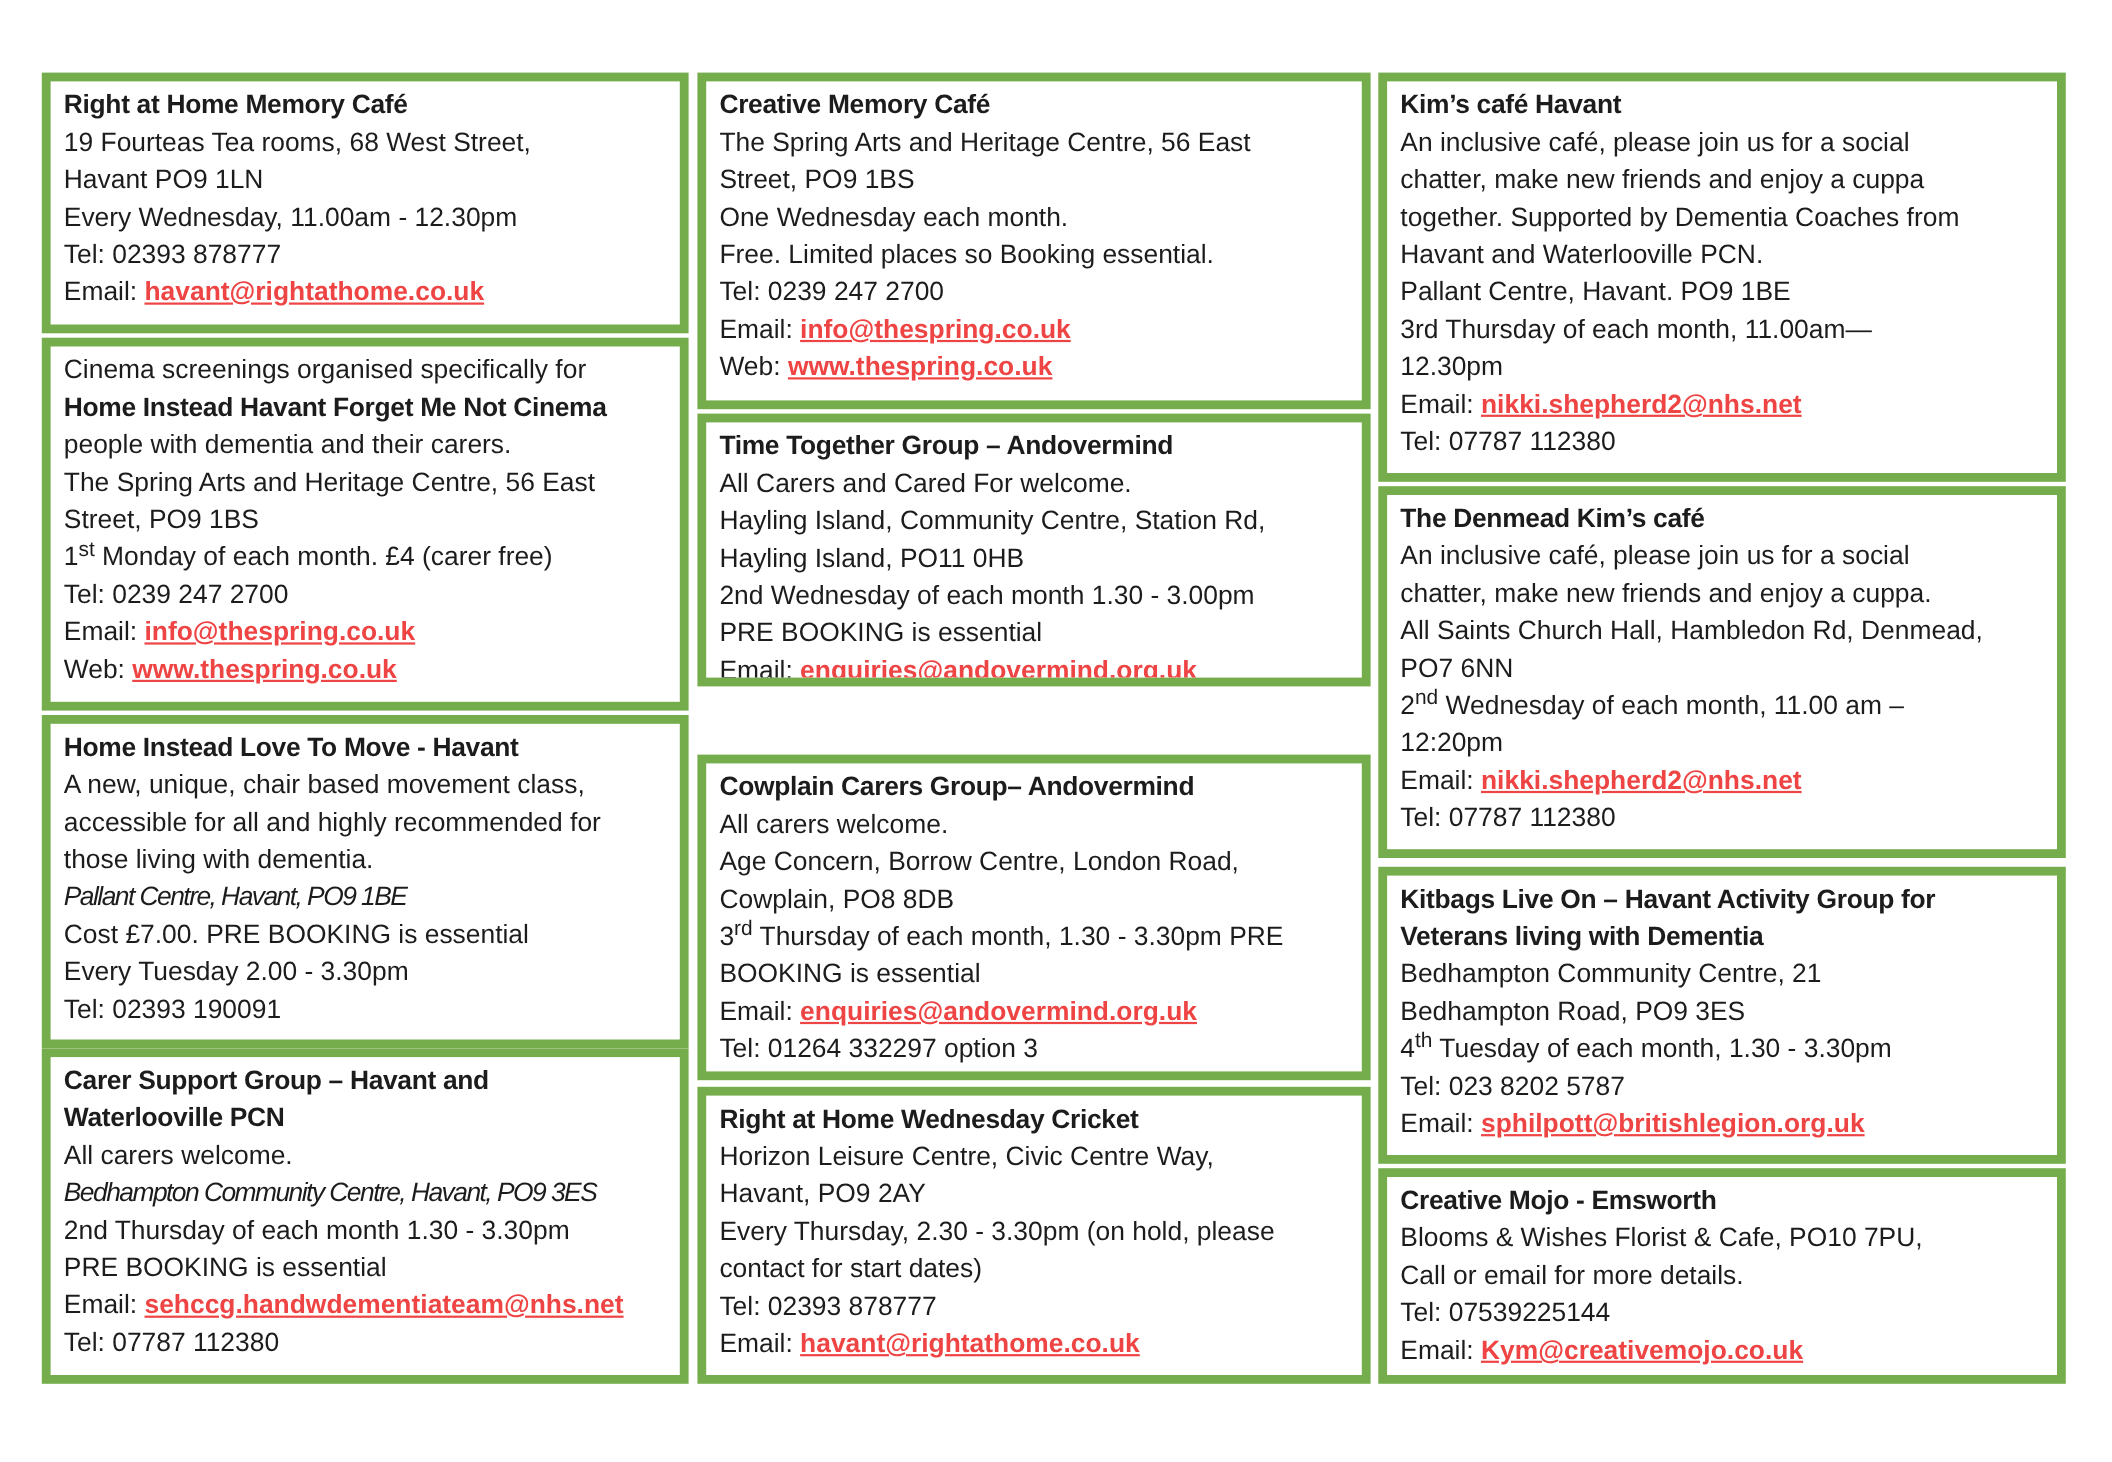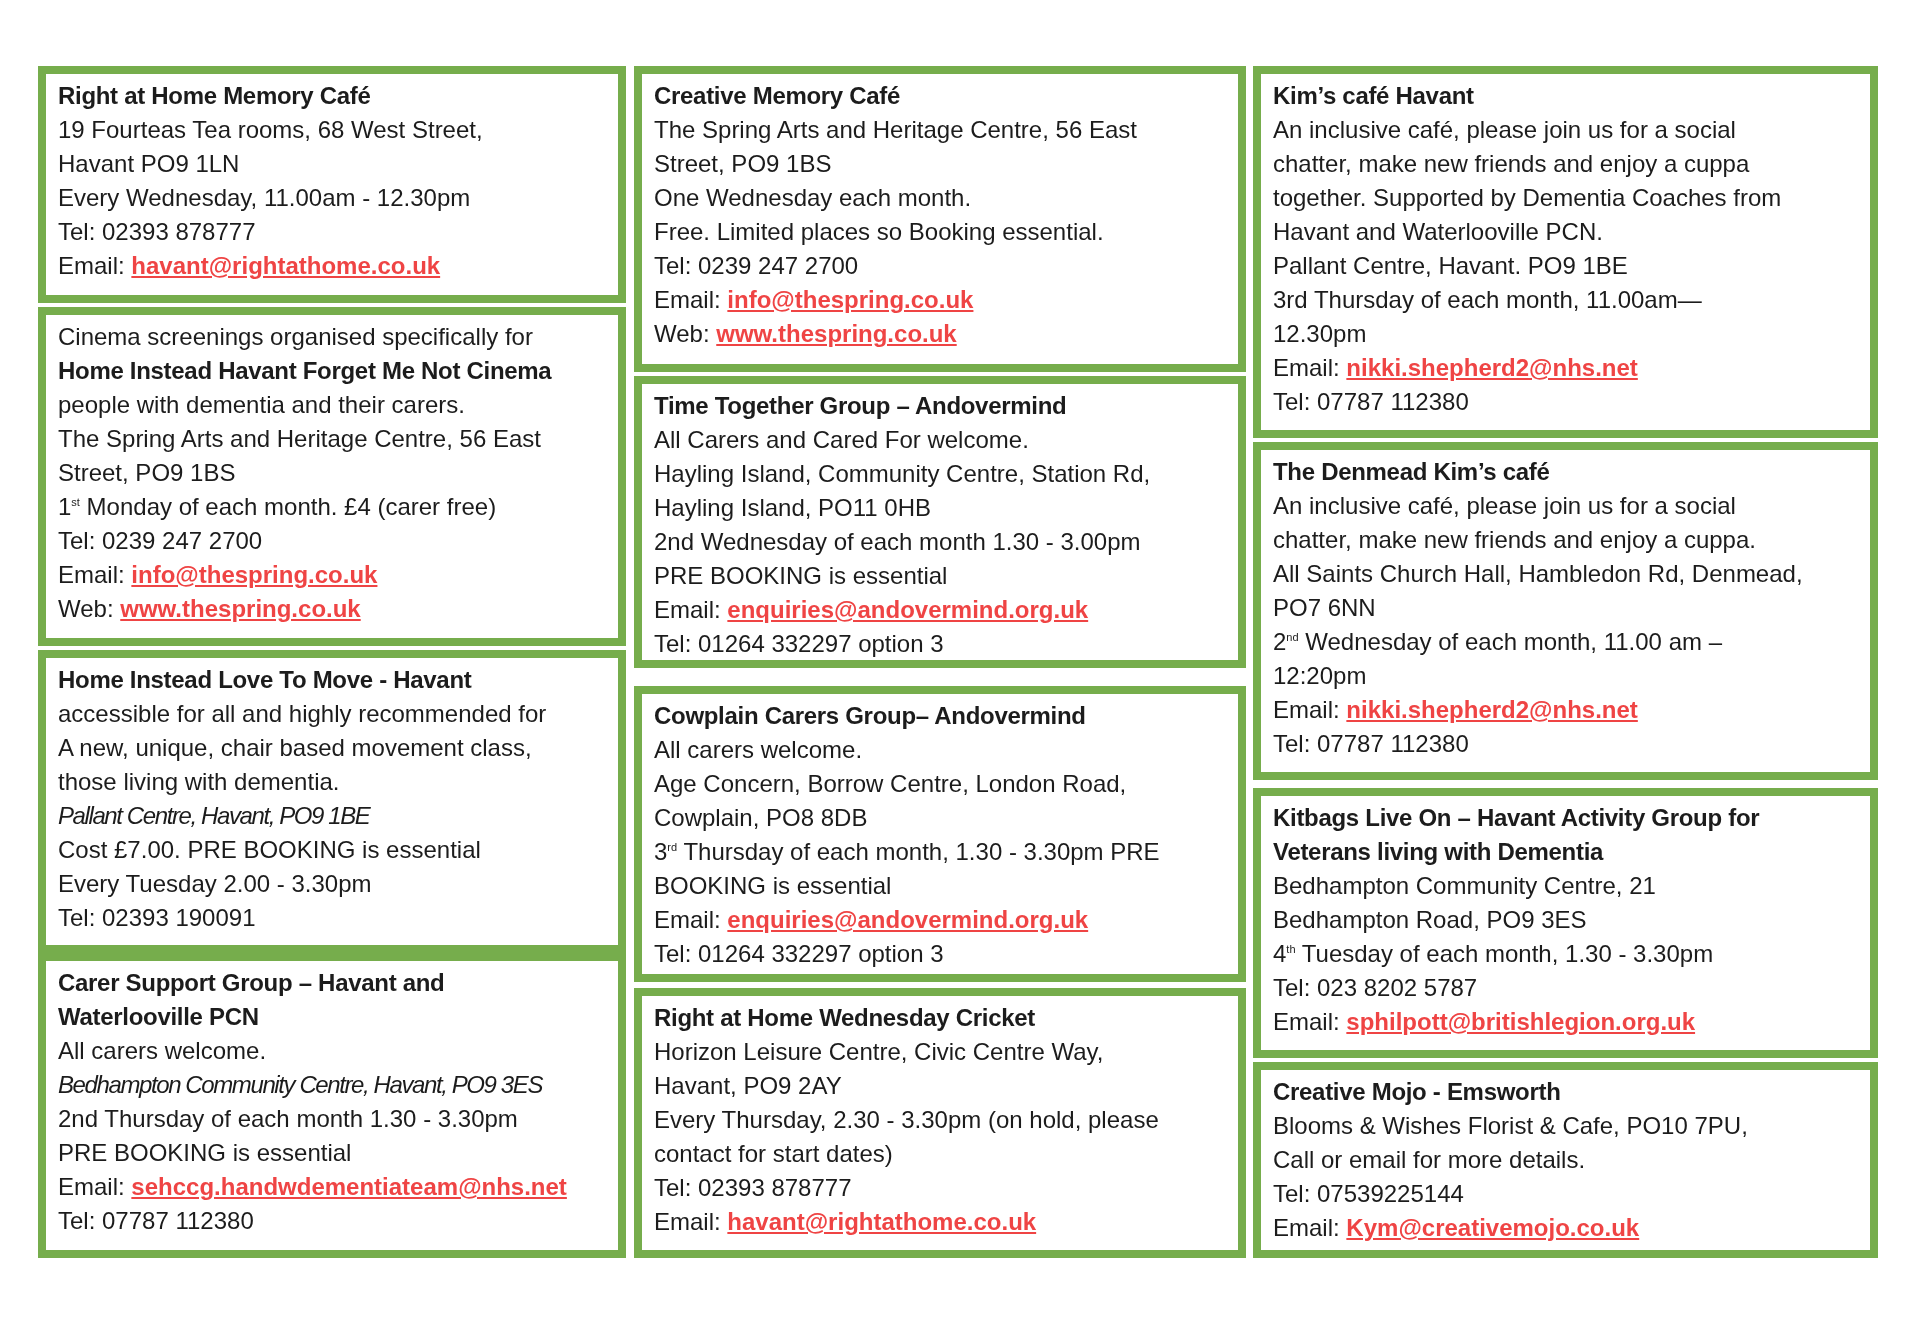--- a/index.html
+++ b/index.html
@@ -21,29 +21,29 @@
   .line {
     white-space:nowrap;
     line-height:34px;
     font-size:24px;
     color:#1c1c1c;
   }
   .seg-title { font-weight:700; letter-spacing:-0.3px; }
   .seg-text  { font-weight:400; }
   .seg-bold  { font-weight:400; }
   .seg-link  { color:#ef4444; font-weight:700; text-decoration:underline; cursor:pointer; }
-  .seg-sup   { vertical-align:super; font-size:11px; line-height:0; }
+  .seg-sup   { vertical-align:super; font-size:19px; line-height:0; }
   .seg-cond  { letter-spacing:-1.4px;font-style:italic; }
 
   #b0  { left:38px;   top:66px;   width:588px; height:237px; }
   #b1  { left:38px;   top:307px;  width:588px; height:339px; }
   #b2  { left:38px;   top:650px;  width:588px; height:303px; }
   #b3  { left:38px;   top:953px;  width:588px; height:305px; }
   #b4  { left:634px;  top:66px;   width:612px; height:306px; }
-  #b5  { left:634px;  top:376px;  width:612px; height:292px; }
+  #b5  { left:634px;  top:376px;  width:612px; height:248px; }
   #b6  { left:634px;  top:686px;  width:612px; height:296px; }
   #b7  { left:634px;  top:988px;  width:612px; height:270px; }
   #b8  { left:1253px; top:66px;   width:625px; height:372px; }
   #b9  { left:1253px; top:442px;  width:625px; height:338px; }
   #b10 { left:1253px; top:788px;  width:625px; height:270px; }
   #b11 { left:1253px; top:1062px; width:625px; height:196px; }
 </style>
 </head>
 <body>
 
@@ -62,22 +62,22 @@
       <div class="line"><span class="seg-text">people with dementia and their carers.</span></div>
       <div class="line"><span class="seg-text">The Spring Arts and Heritage Centre, 56 East</span></div>
       <div class="line"><span class="seg-text">Street, PO9 1BS</span></div>
       <div class="line"><span class="seg-text">1</span><span class="seg-sup">st</span><span class="seg-text"> Monday of each month. £4 (carer free)</span></div>
       <div class="line"><span class="seg-text">Tel: </span><span class="seg-bold">0239 247 2700</span></div>
       <div class="line"><span class="seg-text">Email:  </span><span class="seg-link">info@thespring.co.uk</span></div>
       <div class="line"><span class="seg-text">Web: </span><span class="seg-link">www.thespring.co.uk</span></div>
     </div>
   <div class="box" id="b2">
       <div class="line"><span class="seg-title">Home Instead Love To Move - Havant</span></div>
+      <div class="line"><span class="seg-text">A new, unique, chair based movement class,</span></div>
       <div class="line"><span class="seg-text">accessible for all and highly recommended for</span></div>
-      <div class="line"><span class="seg-text">A new, unique, chair based movement class,</span></div>
       <div class="line"><span class="seg-text">those living with dementia.</span></div>
       <div class="line"><span class="seg-cond">Pallant Centre, Havant, PO9 1BE</span></div>
       <div class="line"><span class="seg-text">Cost £7.00.  PRE BOOKING is essential</span></div>
       <div class="line"><span class="seg-text">Every Tuesday 2.00 - 3.30pm</span></div>
       <div class="line"><span class="seg-text">Tel: </span><span class="seg-bold">02393 190091</span></div>
     </div>
   <div class="box" id="b3">
       <div class="line"><span class="seg-title">Carer Support Group – Havant and</span></div>
       <div class="line"><span class="seg-title">Waterlooville PCN</span></div>
       <div class="line"><span class="seg-text">All carers welcome.</span></div>

